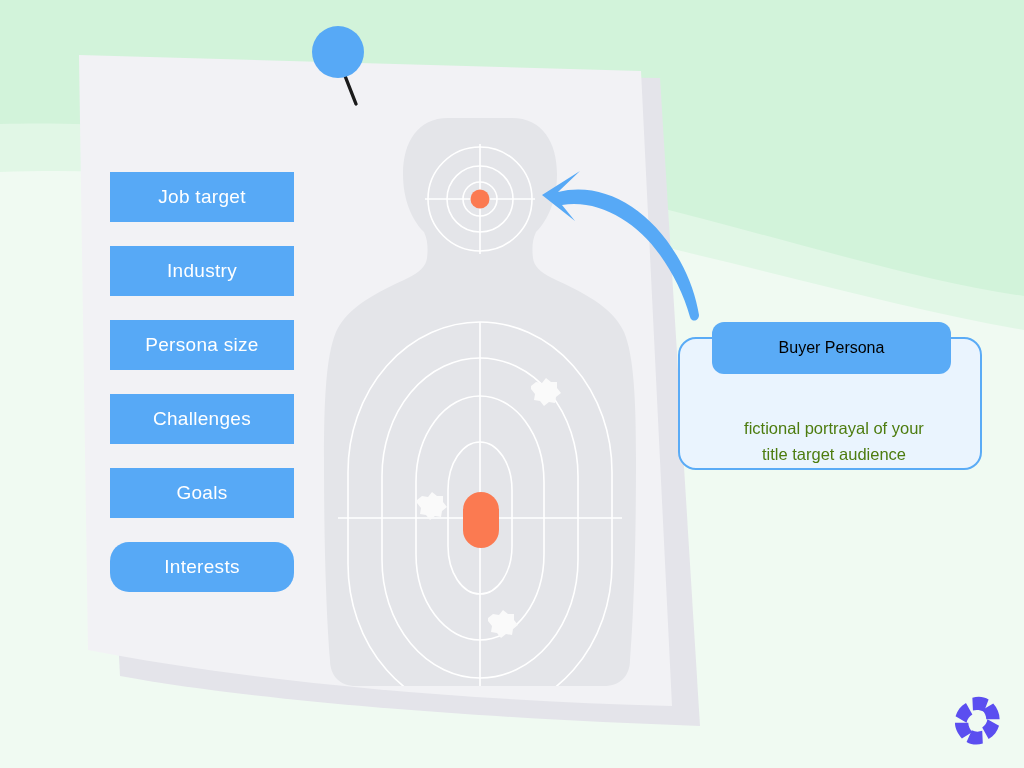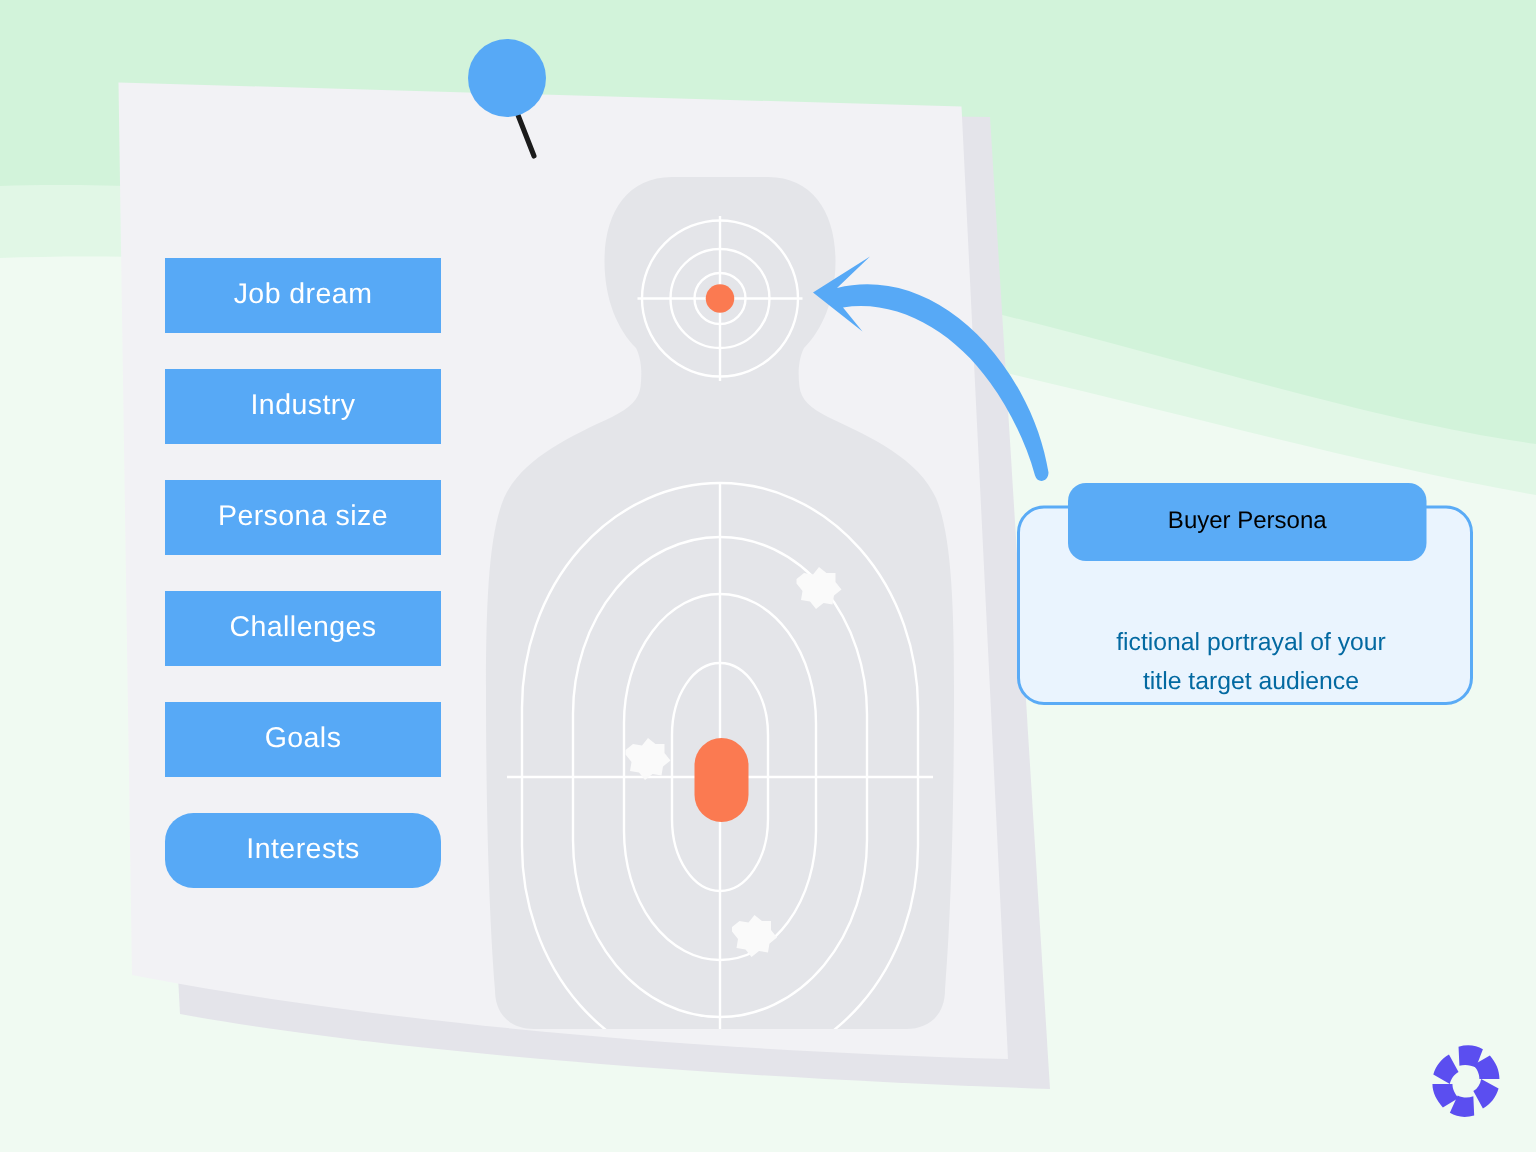--- a/index.html
+++ b/index.html
@@ -128,21 +128,21 @@
     font-size: 16px;
     box-sizing: border-box;
     user-select: none;
   }
   .callout-text {
     position: absolute;
     left: 14px;
     top: 76px;
     width: 280px;
     text-align: center;
-    color: #0369a1;
+    color: #4d7c0f;
     font-size: 16.5px;
     line-height: 26px;
   }
 
   
   .logo {
     position: absolute;
     left: 948px;
     top: 692px;
     width: 58px;
@@ -259,21 +259,21 @@
     <div class="callout-body">
       <div class="callout-text">
         <div>fictional portrayal of your</div>
         <div>title target audience</div>
       </div>
     </div>
     <div class="callout-head">Buyer Persona</div>
   </div>
 
   <div class="btn-col">
-    <div class="tag-btn">Job dream</div>
+    <div class="tag-btn">Job target</div>
     <div class="tag-btn">Industry</div>
     <div class="tag-btn">Persona size</div>
     <div class="tag-btn">Challenges</div>
     <div class="tag-btn">Goals</div>
     <div class="tag-btn">Interests</div>
   </div>
 
   <svg class="logo" viewBox="0 0 100 100">
     <g fill="#5b4ef0">
       <path d="M42,10 C52,7 62,8 70,13 L62,34 C56,31 49,30 43,32 Z"></path>

